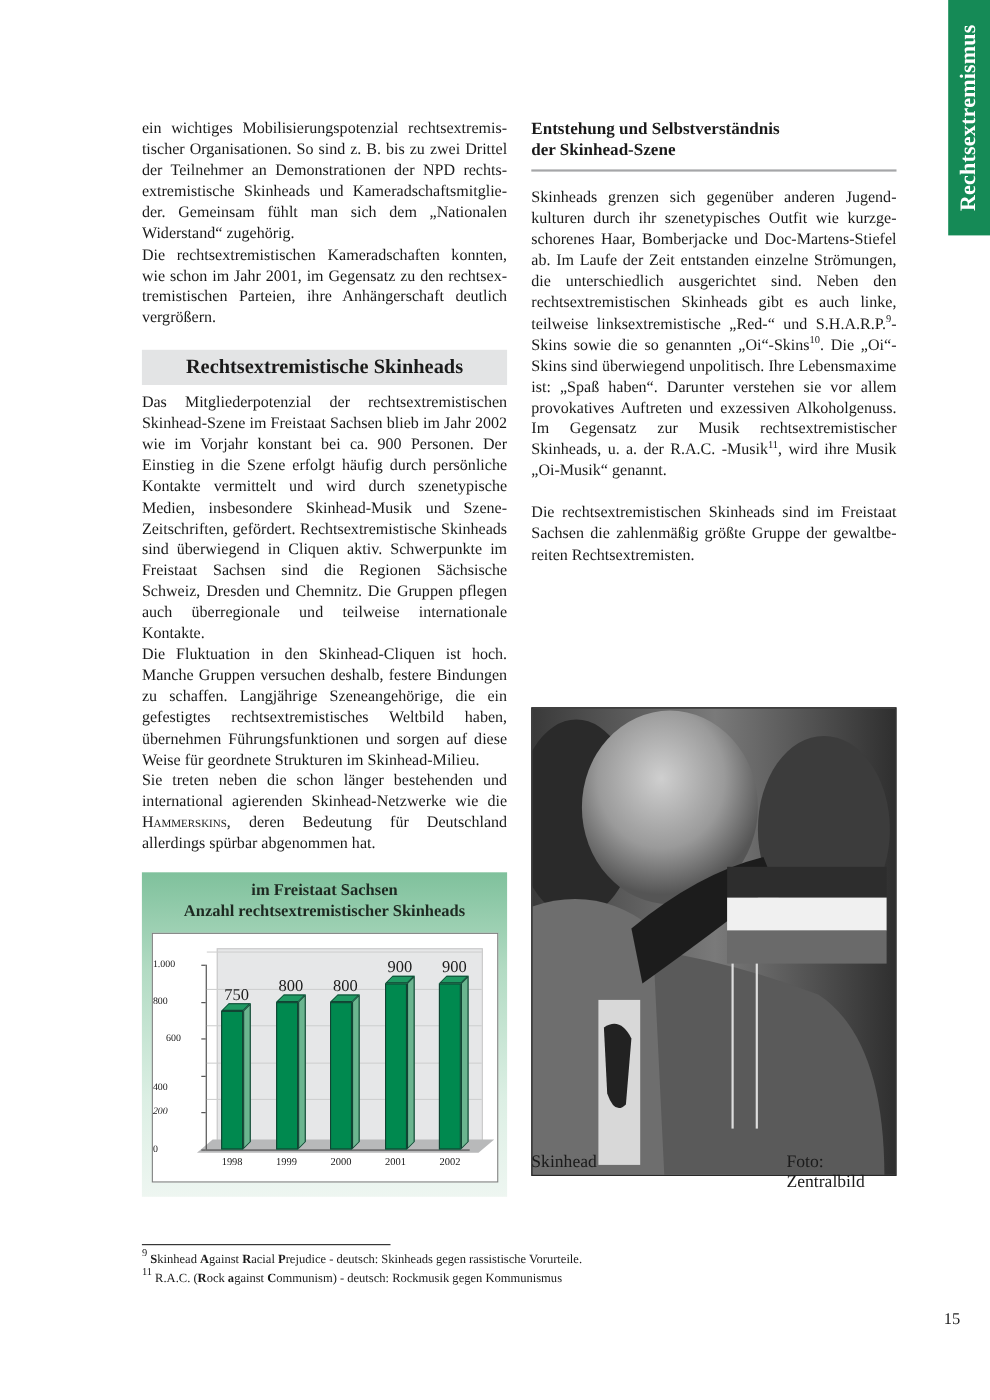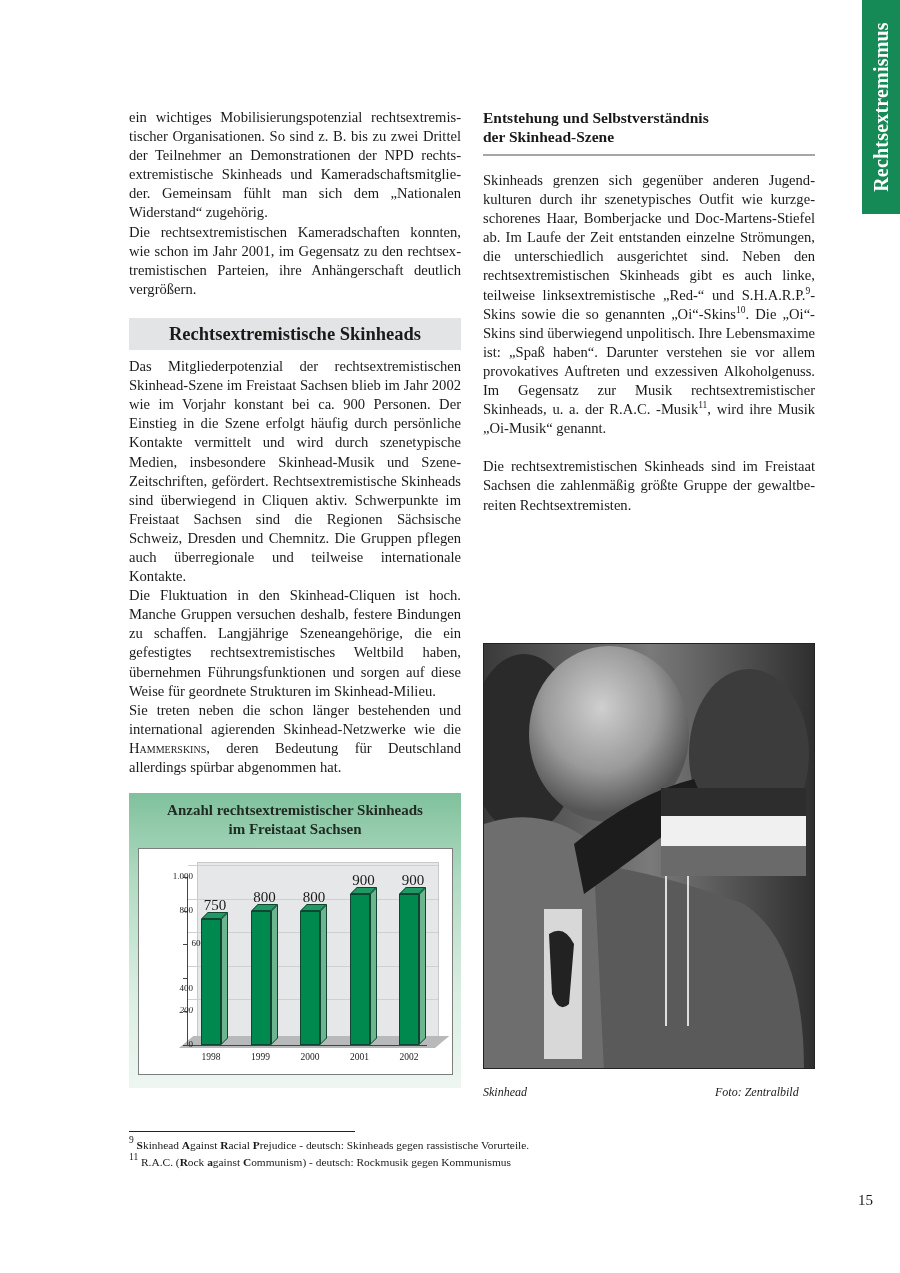--- a/index.html
+++ b/index.html
@@ -22,31 +22,31 @@
   
   .chart-box { position:absolute; left:129px; top:793px; width:332px; height:295px;
        background:linear-gradient(180deg,#7fc19c 0%, #b2dbc3 30%, #dcefe4 70%, #eef6f1 100%); }
   .chart-title { text-align:center; font-weight:bold; font-size:15px; line-height:19px; margin-top:8px; color:#1e2a22; }
   .chart-inner { position:absolute; left:9px; top:55px; width:313px; height:225px; background:#fff; border:1px solid #7d7f7e; }
   .plot-back { position:absolute; left:58px; top:13px; width:240px; height:180px; background:#e6e7e8; border:1px solid #c9c9c9; }
   .floor { position:absolute; left:40px; top:187px; width:256px; height:12px; background:#b8b9ba;
        transform:skewX(-50deg); transform-origin:bottom left; }
   .y-axis { position:absolute; left:48px; top:28px; width:1px; height:168px; background:#444; }
   .x-axis { position:absolute; left:48px; top:196px; width:240px; height:1px; background:#444; }
-  .y-tick { position:absolute; font-size:9px; width:54px; text-align:right; left:0; font-family:"Liberation Serif", serif; }
+  .y-tick { position:absolute; font-size:9px; width:38px; left:0; font-family:"Liberation Serif", serif; }
   .y-tick-mark { position:absolute; left:44px; width:4px; height:1px; background:#444; }
   .gridline { position:absolute; left:49px; width:250px; height:1px; background:#cfd0d0; }
   .bar { position:absolute; width:20px; background:#00894f; border:1px solid #143; box-sizing:border-box; }
   .bar-side { position:absolute; width:7px; background:#6bb58f; border:1px solid #143; box-sizing:border-box; transform:skewY(-45deg); transform-origin:top left; }
   .bar-top { position:absolute; height:7px; background:#1f9a63; border:1px solid #143; box-sizing:border-box; transform:skewX(-45deg); transform-origin:bottom left; }
   .bar-label { position:absolute; font-size:15px; width:40px; text-align:center; }
   .x-label { position:absolute; font-size:9.5px; width:40px; text-align:center; top:203px; }
   
   .photo { position:absolute; left:483px; top:643px; width:332px; height:426px; background:#555; overflow:hidden; border:1px solid #222; box-sizing:border-box; }
-  .caption { position:absolute; top:1085px; font-size:12px;font-style:italic; }
+  .caption { position:absolute; top:1048px; font-size:16px; }
   
   .fn-rule { position:absolute; left:129px; top:1131px; width:226px; height:1px; background:#222; }
   .footnotes { position:absolute; left:129px; top:1137px; width:700px; font-size:11.4px; line-height:17px; }
   .footnotes div { white-space:nowrap; }
   .page-number { position:absolute; left:858px; top:1192px; font-size:15px; }
 </style>
 </head>
 <body>
 
 <div class="side-tab">
@@ -67,22 +67,22 @@
     <div>Entstehung und Selbstverständnis</div>
     <div>der Skinhead-Szene</div>
   </div>
   <p><span>Skinheads grenzen sich gegenüber anderen Jugend­kulturen durch ihr szenetypisches Outfit wie kurzge­schorenes Haar, Bomberjacke und Doc-Martens-Stiefel ab. Im Laufe der Zeit entstanden einzelne Strömun­gen, die unterschiedlich ausgerichtet sind. Neben den rechtsextremistischen Skinheads gibt es auch linke, teilweise linksextremistische „Red-“ und S.H.A.R.P.</span><sup>9</sup><span>-Skins sowie die so genannten „Oi“-Skins</span><sup>10</sup><span>. Die „Oi“-Skins sind überwiegend unpolitisch. Ihre Lebensma­xime ist: „Spaß haben“. Darunter verstehen sie vor allem provokatives Auftreten und exzessiven Alkohol­genuss. Im Gegensatz zur Musik rechtsextremistischer Skinheads, u. a. der R.A.C. -Musik</span><sup>11</sup><span>, wird ihre Musik „Oi-Musik“ genannt.</span></p>
   <div class="gap"></div>
   <p>Die rechtsextremistischen Skinheads sind im Freistaat Sachsen die zahlenmäßig größte Gruppe der gewaltbe­reiten Rechtsextremisten.</p>
 </div>
 
 <div class="chart-box">
   <div class="chart-title">
+    <div>im Freistaat Sachsen</div>
     <div>Anzahl rechtsextremistischer Skinheads</div>
-    <div>im Freistaat Sachsen</div>
   </div>
   <div class="chart-inner" id="chart-inner">
     <div class="plot-back"></div>
     <div class="floor"></div>
     <div class="y-axis"></div>
     <div class="x-axis"></div>
   <div class="y-tick" style="top: 190px;">0</div>
       <div class="y-tick-mark" style="top: 196px;"></div>
       <div class="y-tick" style="top: 156.4px; font-style: italic;">200</div>
       <div class="y-tick-mark" style="top: 162.4px;"></div>

